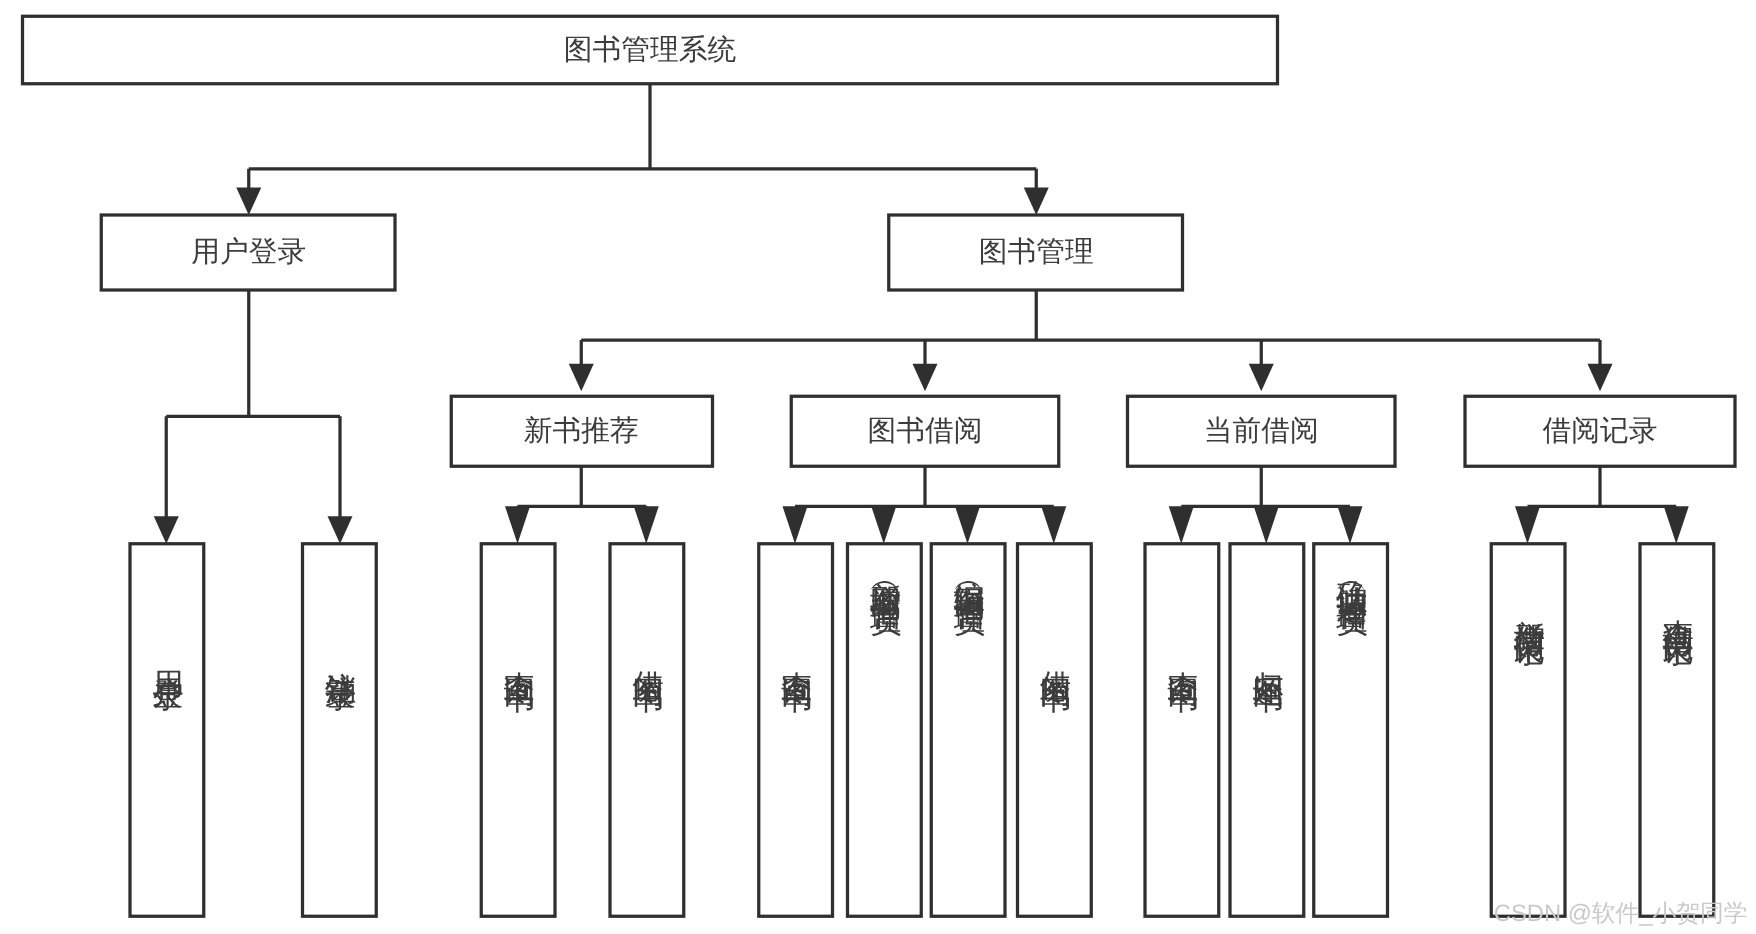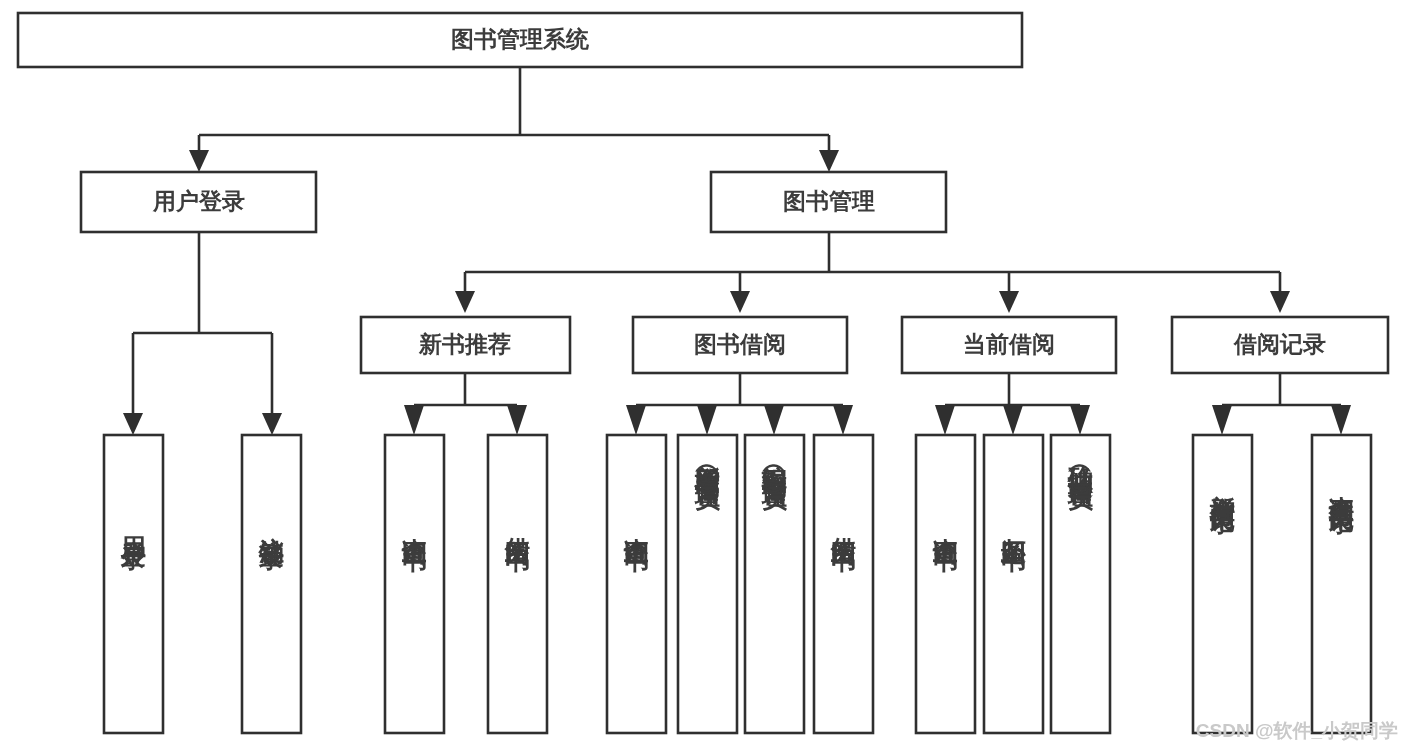--- a/index.html
+++ b/index.html
@@ -13,21 +13,20 @@
     font-family: "Liberation Sans", "DejaVu Sans", sans-serif;
     overflow: hidden;
     position: relative;
   }
   #diagram-root {
     position: absolute;
     left: 0;
     top: 0;
     width: 1405px;
     height: 548px;
-    font-weight: bold;
   }
   svg#tree-svg {
     display: block;
     width: 1405px;
     height: 747px;
   }
   .node-rect {
     fill: #ffffff;
     stroke: #2f2f2f;
     stroke-width: 2.6;

